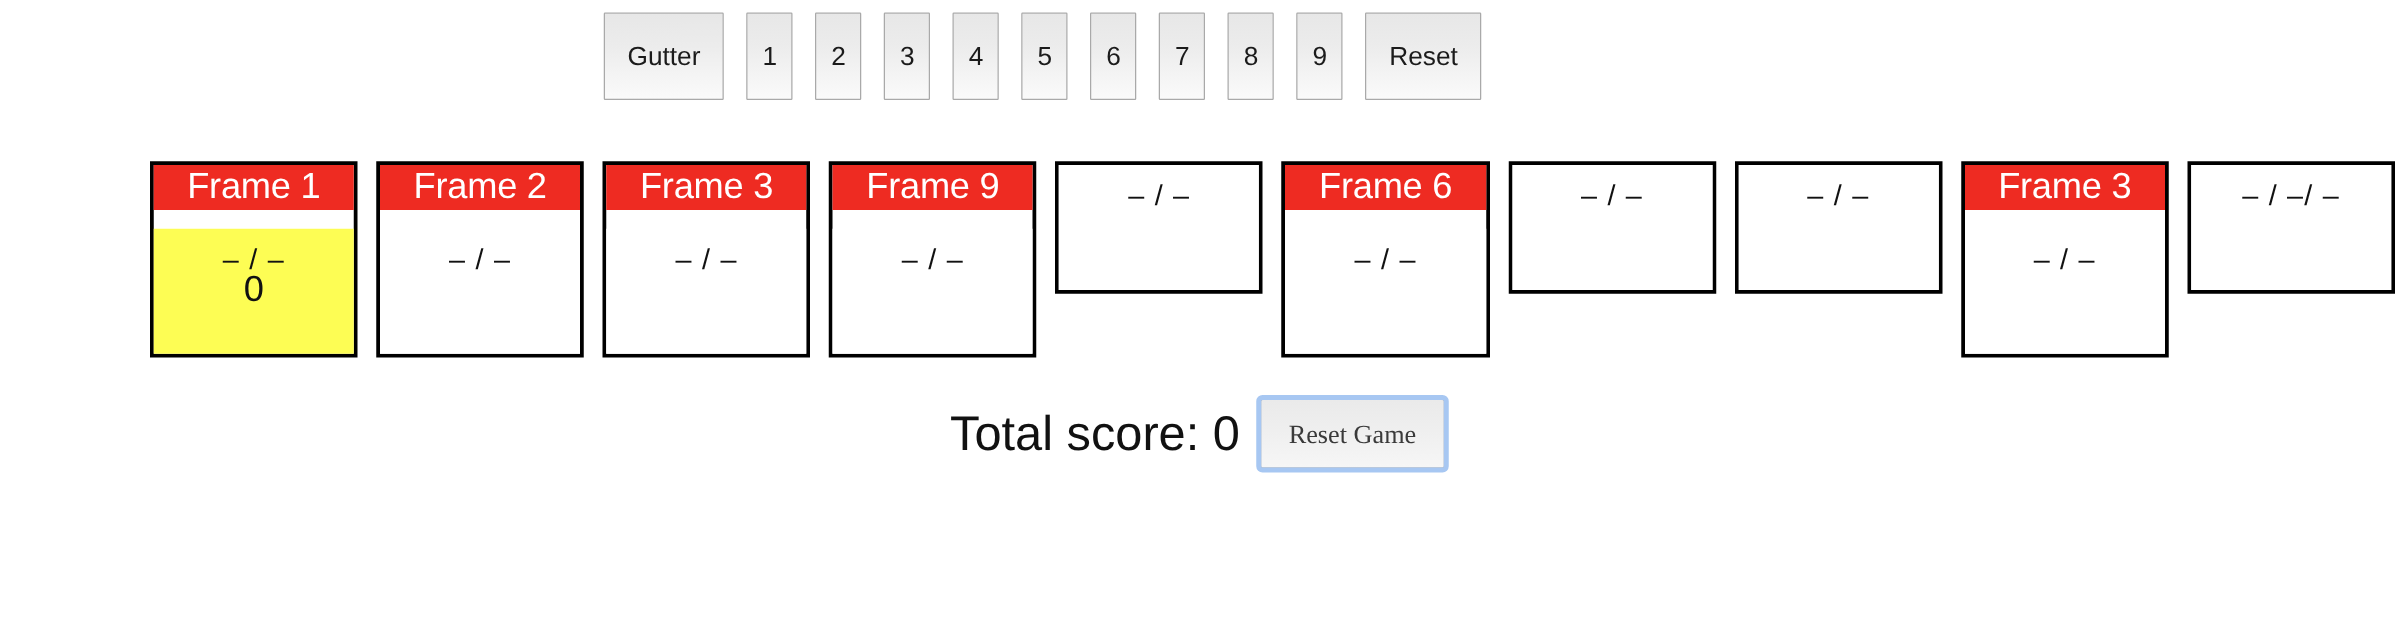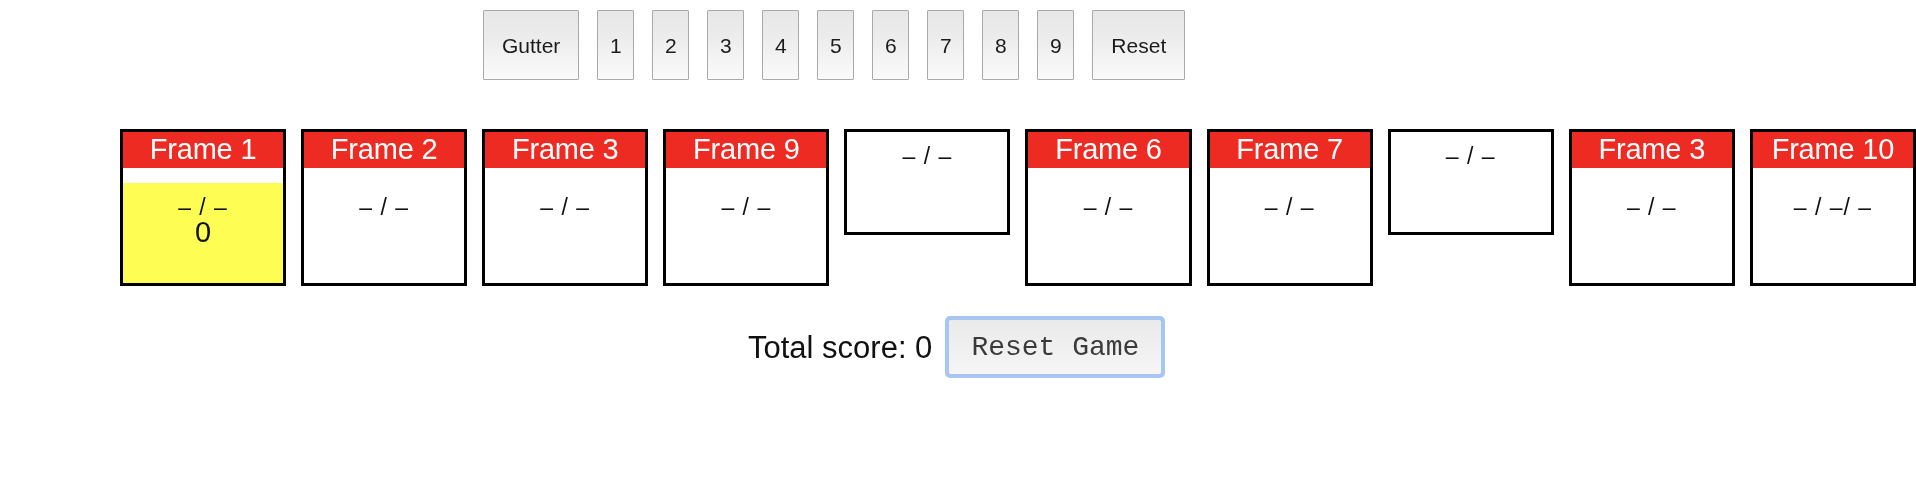--- a/index.html
+++ b/index.html
@@ -109,36 +109,37 @@
   #total-row {
     display: flex;
     align-items: center;
     justify-content: flex-start;
     gap: 16px;
     margin-top: 33px;
     padding-left: 748px;
     box-sizing: border-box;
   }
   #total-score-label {
-    font-size: 31px;
+    font-size: 39px;
     line-height: 1;
     color: #111111;
     white-space: nowrap;
+    margin-left: 12px;
   }
   #reset-game-button {
     height: 56px;
     padding: 0 22px;
     background: linear-gradient(to bottom, #eaeaea 0%, #efefef 45%, #f6f6f6 100%);
     border: 1px solid #9a9a9a;
     border-radius: 2px;
     outline: 4px solid #a7c7f2;
     outline-offset: -1px;
     box-shadow: 0 0 0 1px #a7c7f2;
-    font-family: Liberation Mono, monospace;
-    font-size: 28px;
+    font-family: Liberation Serif, serif;
+    font-size: 21px;
     color: #3a3a3a;
     cursor: pointer;
     display: flex;
     align-items: center;
     justify-content: center;
     box-sizing: border-box;
     white-space: nowrap;
   }
 </style>
 </head>
@@ -189,38 +190,36 @@
         <div class="frame-rolls">– / –</div>
       </div>
     </div>
     <div class="frame">
       <div class="frame-header">Frame 6</div>
       <div class="frame-body">
         <div class="frame-rolls">– / –</div>
       </div>
     </div>
     <div class="frame">
-      <div class="frame-header">Frame 7</div>
       <div class="frame-body">
         <div class="frame-rolls">– / –</div>
       </div>
     </div>
     <div class="frame">
       <div class="frame-body">
         <div class="frame-rolls">– / –</div>
       </div>
     </div>
     <div class="frame">
       <div class="frame-header">Frame 3</div>
       <div class="frame-body">
         <div class="frame-rolls">– / –</div>
       </div>
     </div>
     <div class="frame">
-      <div class="frame-header">Frame 10</div>
       <div class="frame-body">
         <div class="frame-rolls">– / –/ –</div>
       </div>
     </div>
   </div>
 
 <div id="total-row">
   <div id="total-score-label">Total score: 0</div>
   <button id="reset-game-button">Reset Game</button>
 </div>

